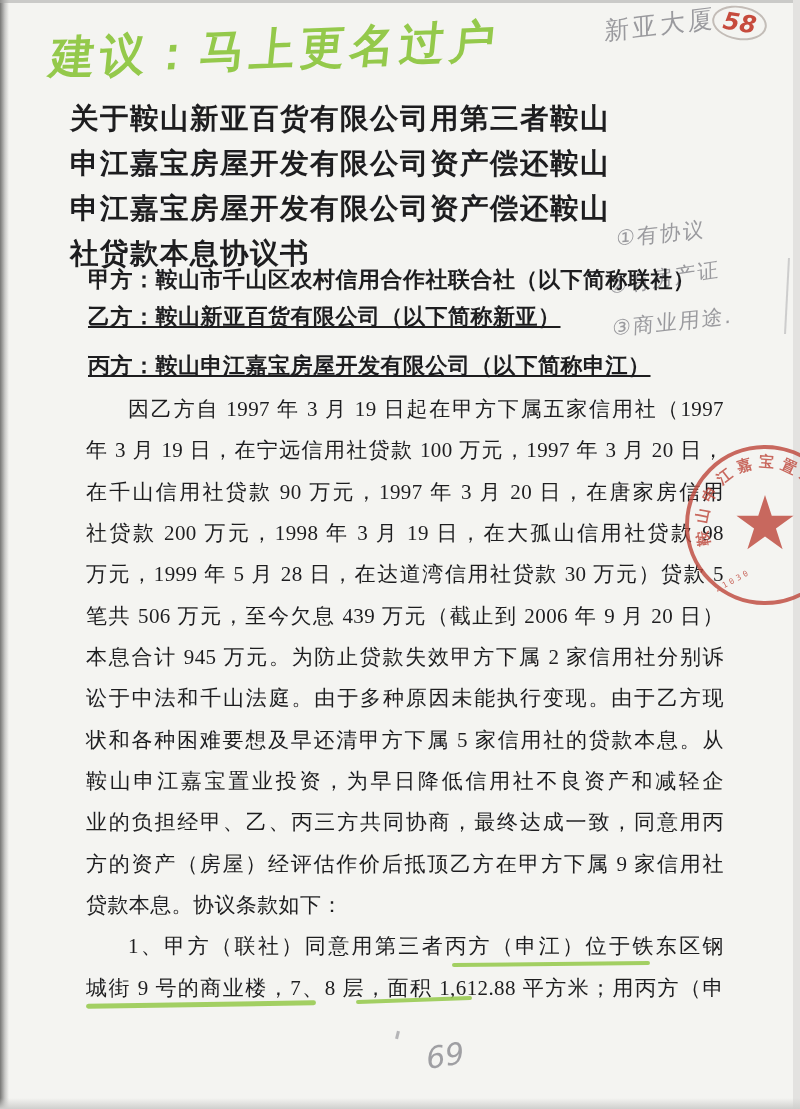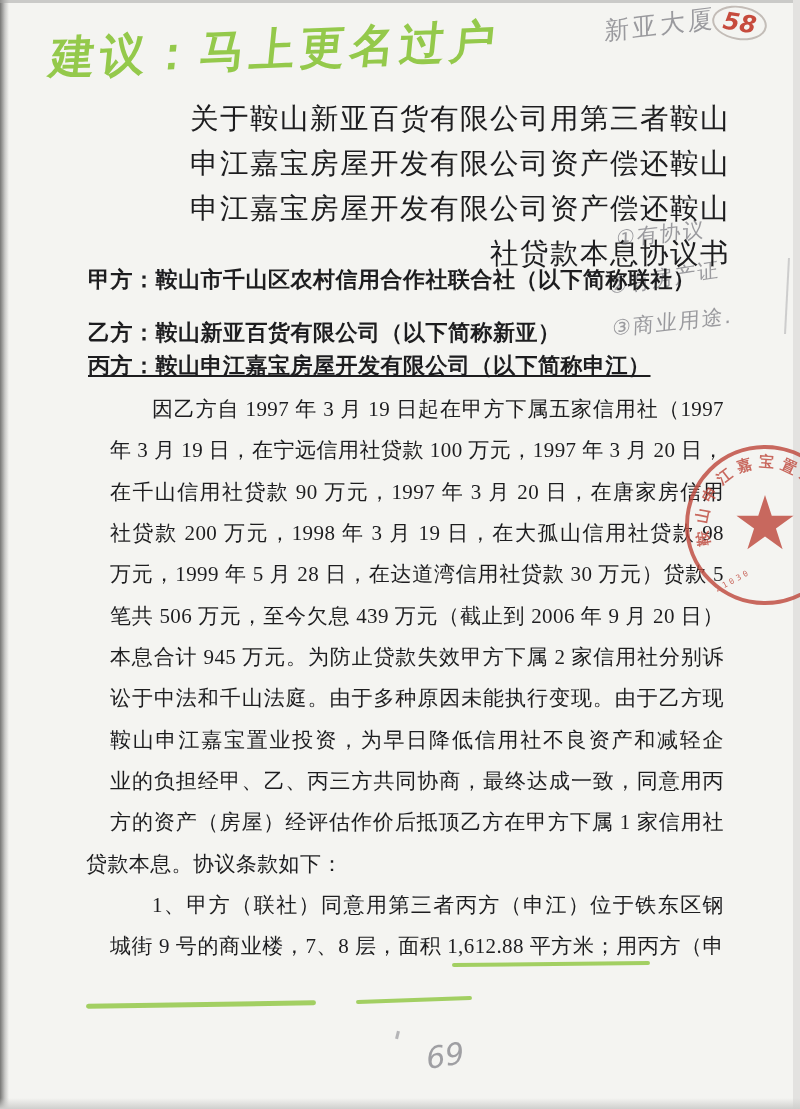--- a/index.html
+++ b/index.html
@@ -39,28 +39,28 @@
   .pencil-stroke{position:absolute;left:786px;top:258px;width:2px;height:76px;
     background:#bcbcbe;transform:rotate(3deg);opacity:.7;}
   .bottom-scribble{position:absolute;left:426px;top:1038px;font-size:30px;
     transform:rotate(-9deg) skewX(-12deg);opacity:.8;}
   .tick{position:absolute;left:396px;top:1031px;width:3px;height:8px;background:#9a9a9e;
     transform:rotate(14deg);opacity:.7;}
 
   
   .title{
     position:absolute;left:70px;top:96px;width:660px;
-    text-align:right;font-size:28.5px;font-weight:normal;line-height:45px;letter-spacing:1.5px;
+    text-align:left;font-size:28.5px;font-weight:bold;line-height:45px;letter-spacing:1.5px;
   }
   .party{position:absolute;left:88px;width:660px;font-size:22px;font-weight:bold;
     letter-spacing:.5px;white-space:nowrap;}
-  .pa{top:265px;} .pb{top:318px;} .pc{top:351px;text-decoration:underline;}
+  .pa{top:265px;} .pb{top:302px;text-decoration:underline;} .pc{top:351px;text-decoration:underline;}
   .body-text{position:absolute;left:86px;top:389px;width:638px;font-size:21px;}
   .bline{height:41.35px;line-height:41.35px;white-space:nowrap;letter-spacing:.4px;}
-  .j{text-align:justify;text-align-last:justify;white-space:normal;margin-left:24px;}
+  .j{text-align:justify;text-align-last:justify;white-space:normal;}
   .ind{text-indent:42px;}
 
   
   .marker{position:absolute;background:#8dc63f;opacity:.8;border-radius:3px;}
   .mk1{left:452px;top:962px;width:198px;height:4px;transform:rotate(-.6deg);}
   .mk2{left:86px;top:1002px;width:230px;height:5px;transform:rotate(-.9deg);}
   .mk3{left:356px;top:998px;width:116px;height:4px;transform:rotate(-2deg);}
 
   .stamp{position:absolute;left:675px;top:430px;width:220px;height:200px;opacity:.82;}
 </style>
@@ -97,23 +97,24 @@
 
   <div class="body-text">
     <div class="bline j ind">因乙方自 1997 年 3 月 19 日起在甲方下属五家信用社（1997</div>
     <div class="bline j">年 3 月 19 日，在宁远信用社贷款 100 万元，1997 年 3 月 20 日，</div>
     <div class="bline j">在千山信用社贷款 90 万元，1997 年 3 月 20 日，在唐家房信用</div>
     <div class="bline j">社贷款 200 万元，1998 年 3 月 19 日，在大孤山信用社贷款 98</div>
     <div class="bline j">万元，1999 年 5 月 28 日，在达道湾信用社贷款 30 万元）贷款 5</div>
     <div class="bline j">笔共 506 万元，至今欠息 439 万元（截止到 2006 年 9 月 20 日）</div>
     <div class="bline j">本息合计 945 万元。为防止贷款失效甲方下属 2 家信用社分别诉</div>
     <div class="bline j">讼于中法和千山法庭。由于多种原因未能执行变现。由于乙方现</div>
+    <div class="bline j">状和各种困难要想及早还清甲方下属 5 家信用社的贷款本息。从</div>
     <div class="bline j">鞍山申江嘉宝置业投资，为早日降低信用社不良资产和减轻企</div>
     <div class="bline j">业的负担经甲、乙、丙三方共同协商，最终达成一致，同意用丙</div>
-    <div class="bline j">方的资产（房屋）经评估作价后抵顶乙方在甲方下属 1 家信用社</div>
+    <div class="bline j">方的资产（房屋）经评估作价后抵顶乙方在甲方下属 9 家信用社</div>
     <div class="bline">贷款本息。协议条款如下：</div>
     <div class="bline j ind">1、甲方（联社）同意用第三者丙方（申江）位于铁东区钢</div>
     <div class="bline j">城街 9 号的商业楼，7、8 层，面积 1,612.88 平方米；用丙方（申</div>
   </div>
 
   <div class="marker mk1"></div>
   <div class="marker mk2"></div>
   <div class="marker mk3"></div>
 
   <svg class="stamp" viewBox="0 0 220 200" xmlns="http://www.w3.org/2000/svg">

